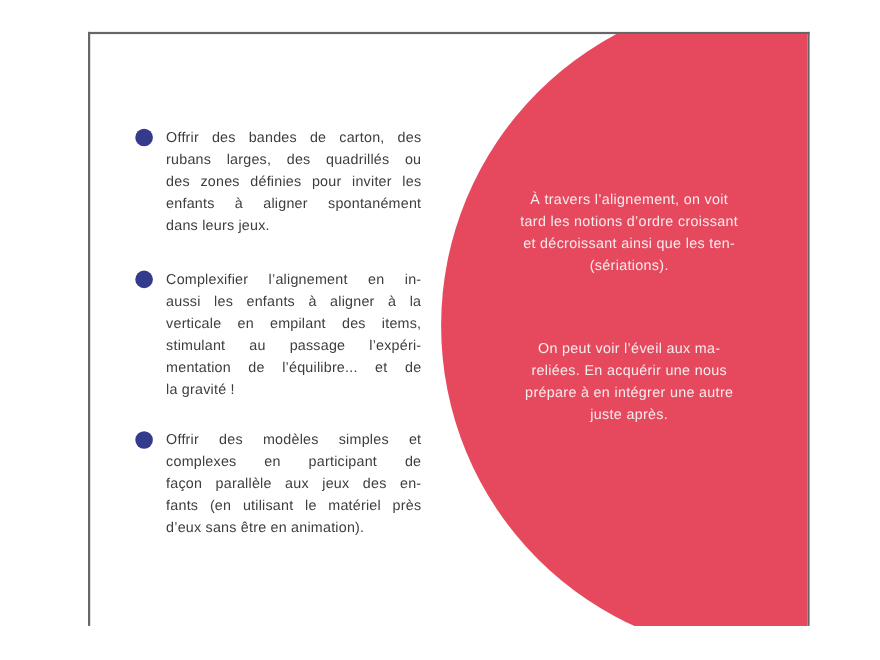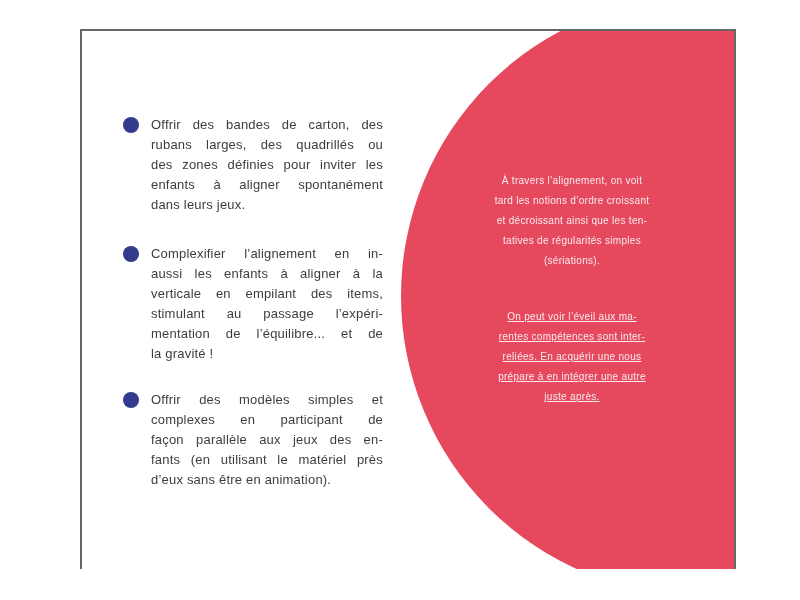--- a/index.html
+++ b/index.html
@@ -76,26 +76,26 @@
     white-space: nowrap;
   }
   .just-lines .line:last-child {
     text-align-last: left;
   }
   .circle-par {
     position: absolute;
     left: 322px;
     width: 336px;
     color: var(--circle-text, #f6ebed);
-    font-size: 10px;
+    font-size: 13px;
     letter-spacing: 0.3px;
     z-index: 2;
   }
   .circle-par.p1 { top: 140px; }
-  .circle-par.p2 { top: 276px; text-decoration: underline; }
+  .circle-par.p2 { top: 276px; }
   .center-lines .line {
     height: 20px;
     line-height: 20px;
     text-align: center;
   }
 </style>
 </head>
 <body>
 
 <div class="canvas">
@@ -134,26 +134,24 @@
           <div class="line">façon parallèle aux jeux des en-</div>
           <div class="line">fants (en utilisant le matériel près</div>
           <div class="line">d’eux sans être en animation).</div>
         </div>
     </div>
 
     <div class="circle-par p1 center-lines">
         <div class="line">À travers l’alignement, on voit</div>
         <div class="line">tard les notions d’ordre croissant</div>
         <div class="line">et décroissant ainsi que les ten-</div>
-        <div class="line">tatives de régularités simples</div>
         <div class="line">(sériations).</div>
       </div>
 
     <div class="circle-par p2 center-lines">
         <div class="line">On peut voir l’éveil aux ma-</div>
-        <div class="line">rentes compétences sont inter-</div>
         <div class="line">reliées. En acquérir une nous</div>
         <div class="line">prépare à en intégrer une autre</div>
         <div class="line">juste après.</div>
       </div>
 
   </div>
 </div>
 
 </body></html>

